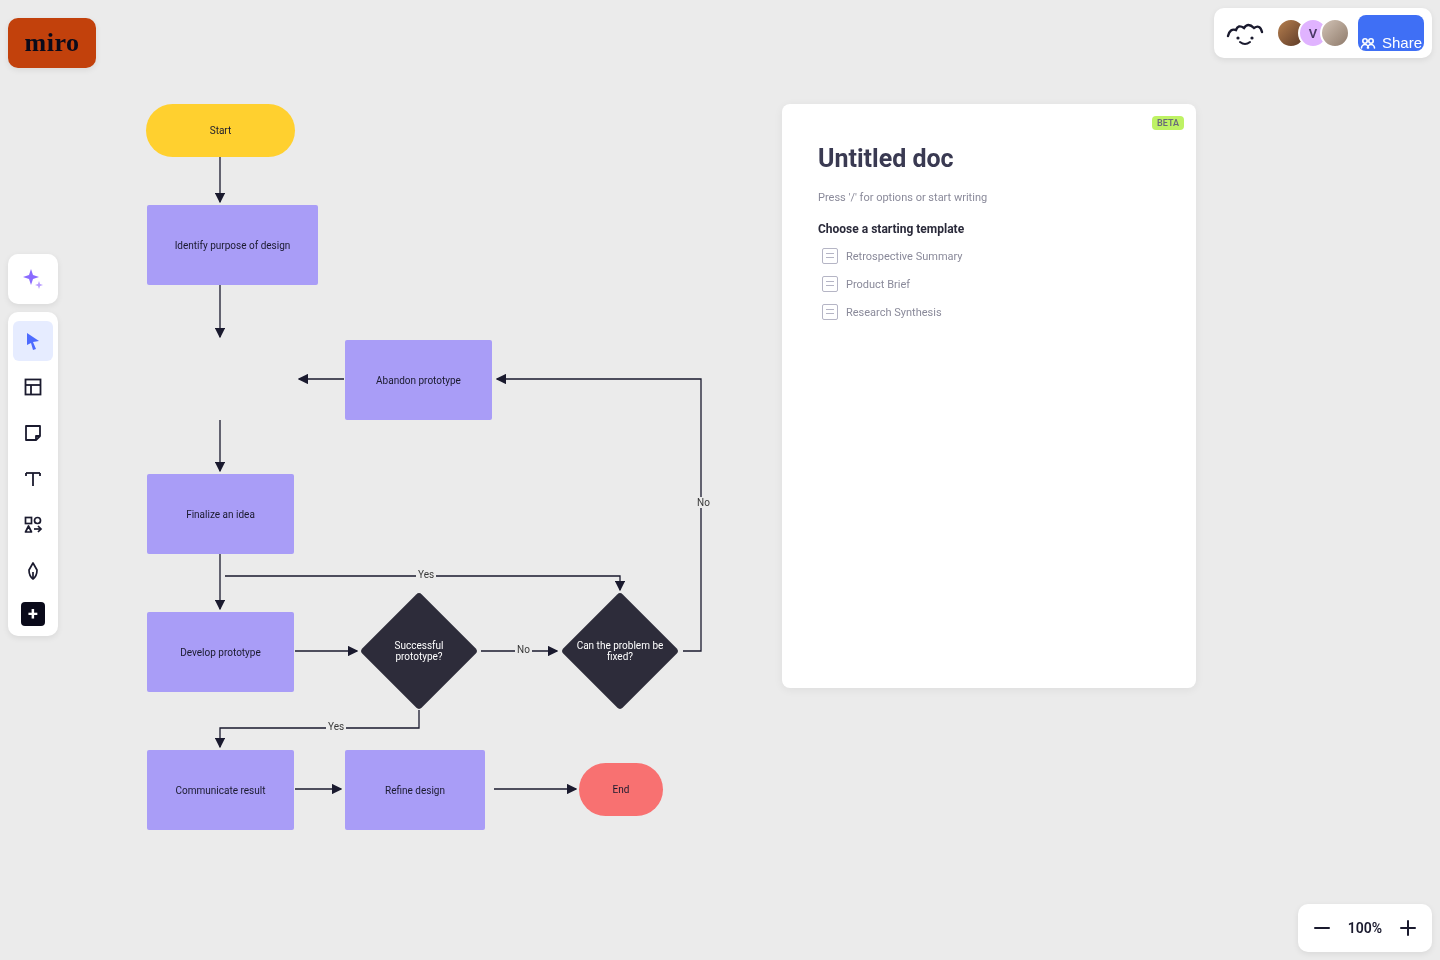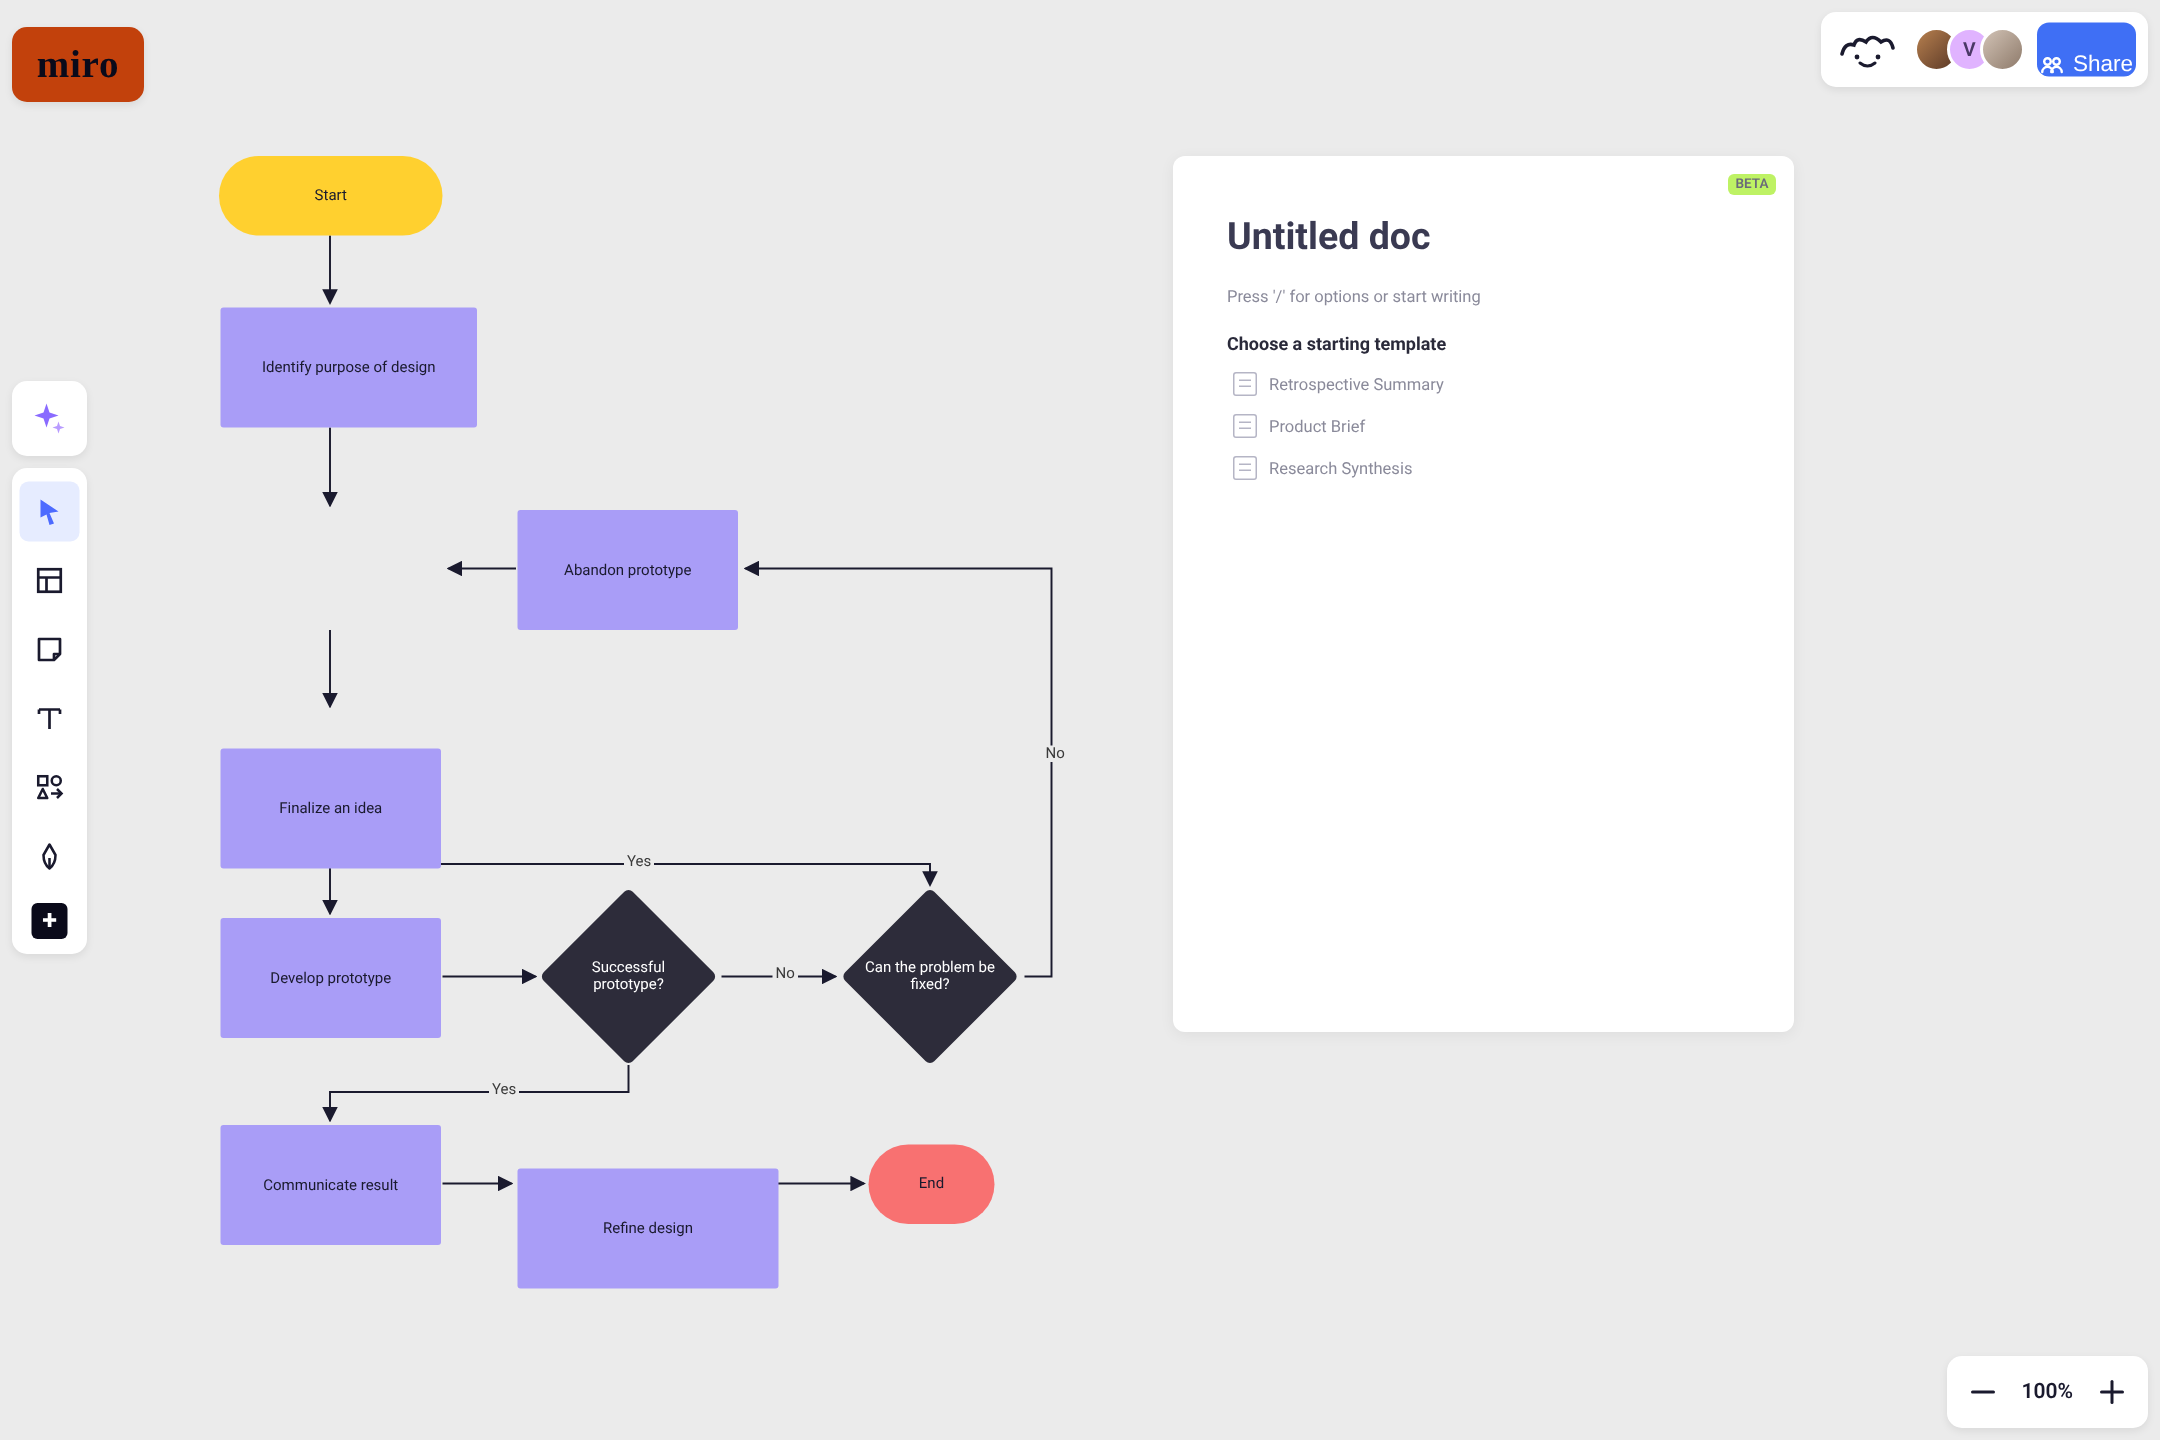--- a/index.html
+++ b/index.html
@@ -392,21 +392,21 @@
 
   <div class="shape process" style="left:147px;top:205px;width:171px;height:80px;">
     <span>Identify purpose of design</span>
   </div>
 
 
   <div class="shape process" style="left:345px;top:340px;width:147px;height:80px;">
     <span>Abandon prototype</span>
   </div>
 
-  <div class="shape process" style="left:147px;top:474px;width:147px;height:80px;margin-top:25px;">
+  <div class="shape process" style="left:147px;top:474px;width:147px;height:80px;">
     <span>Finalize an idea</span>
   </div>
 
   <div class="shape process" style="left:147px;top:612px;width:147px;height:80px;">
     <span>Develop prototype</span>
   </div>
 
   <div class="diamond-wrap" style="left:377px;top:609px;width:84px;height:84px;">
     <div class="diamond"></div>
     <div class="diamond-label">Successful prototype?</div>
@@ -414,21 +414,21 @@
 
   <div class="diamond-wrap" style="left:578px;top:609px;width:84px;height:84px;">
     <div class="diamond"></div>
     <div class="diamond-label">Can the problem be fixed?</div>
   </div>
 
   <div class="shape process" style="left:147px;top:750px;width:147px;height:80px;">
     <span>Communicate result</span>
   </div>
 
-  <div class="shape process" style="left:345px;top:750px;width:174px;height:80px;margin-top:29px;">
+  <div class="shape process" style="left:345px;top:750px;width:140px;height:80px;">
     <span>Refine design</span>
   </div>
 
   <div class="shape terminator-end" style="left:579px;top:763px;width:84px;height:53px;">
     <span>End</span>
   </div>
 </div>
 
 <div class="doc-panel">
   <div class="doc-beta">BETA</div>

